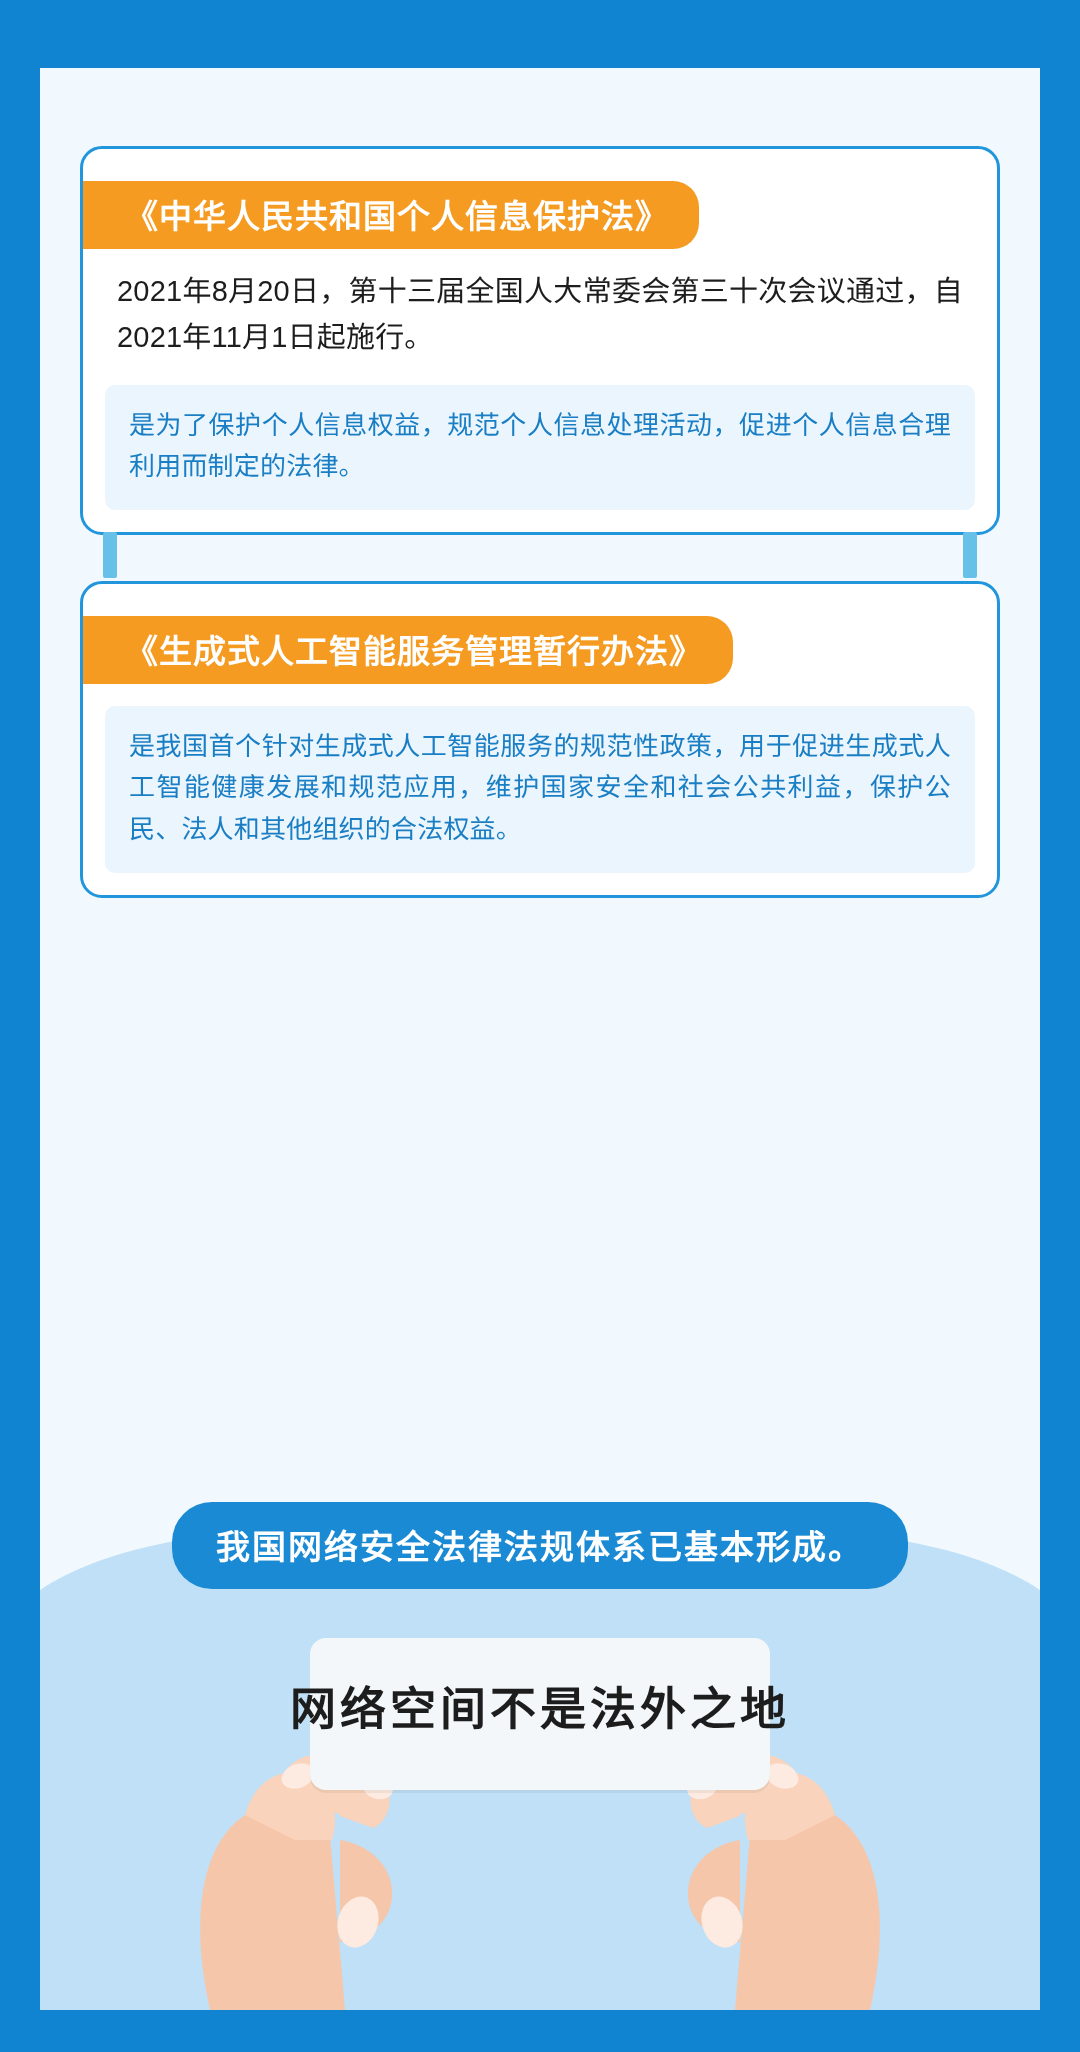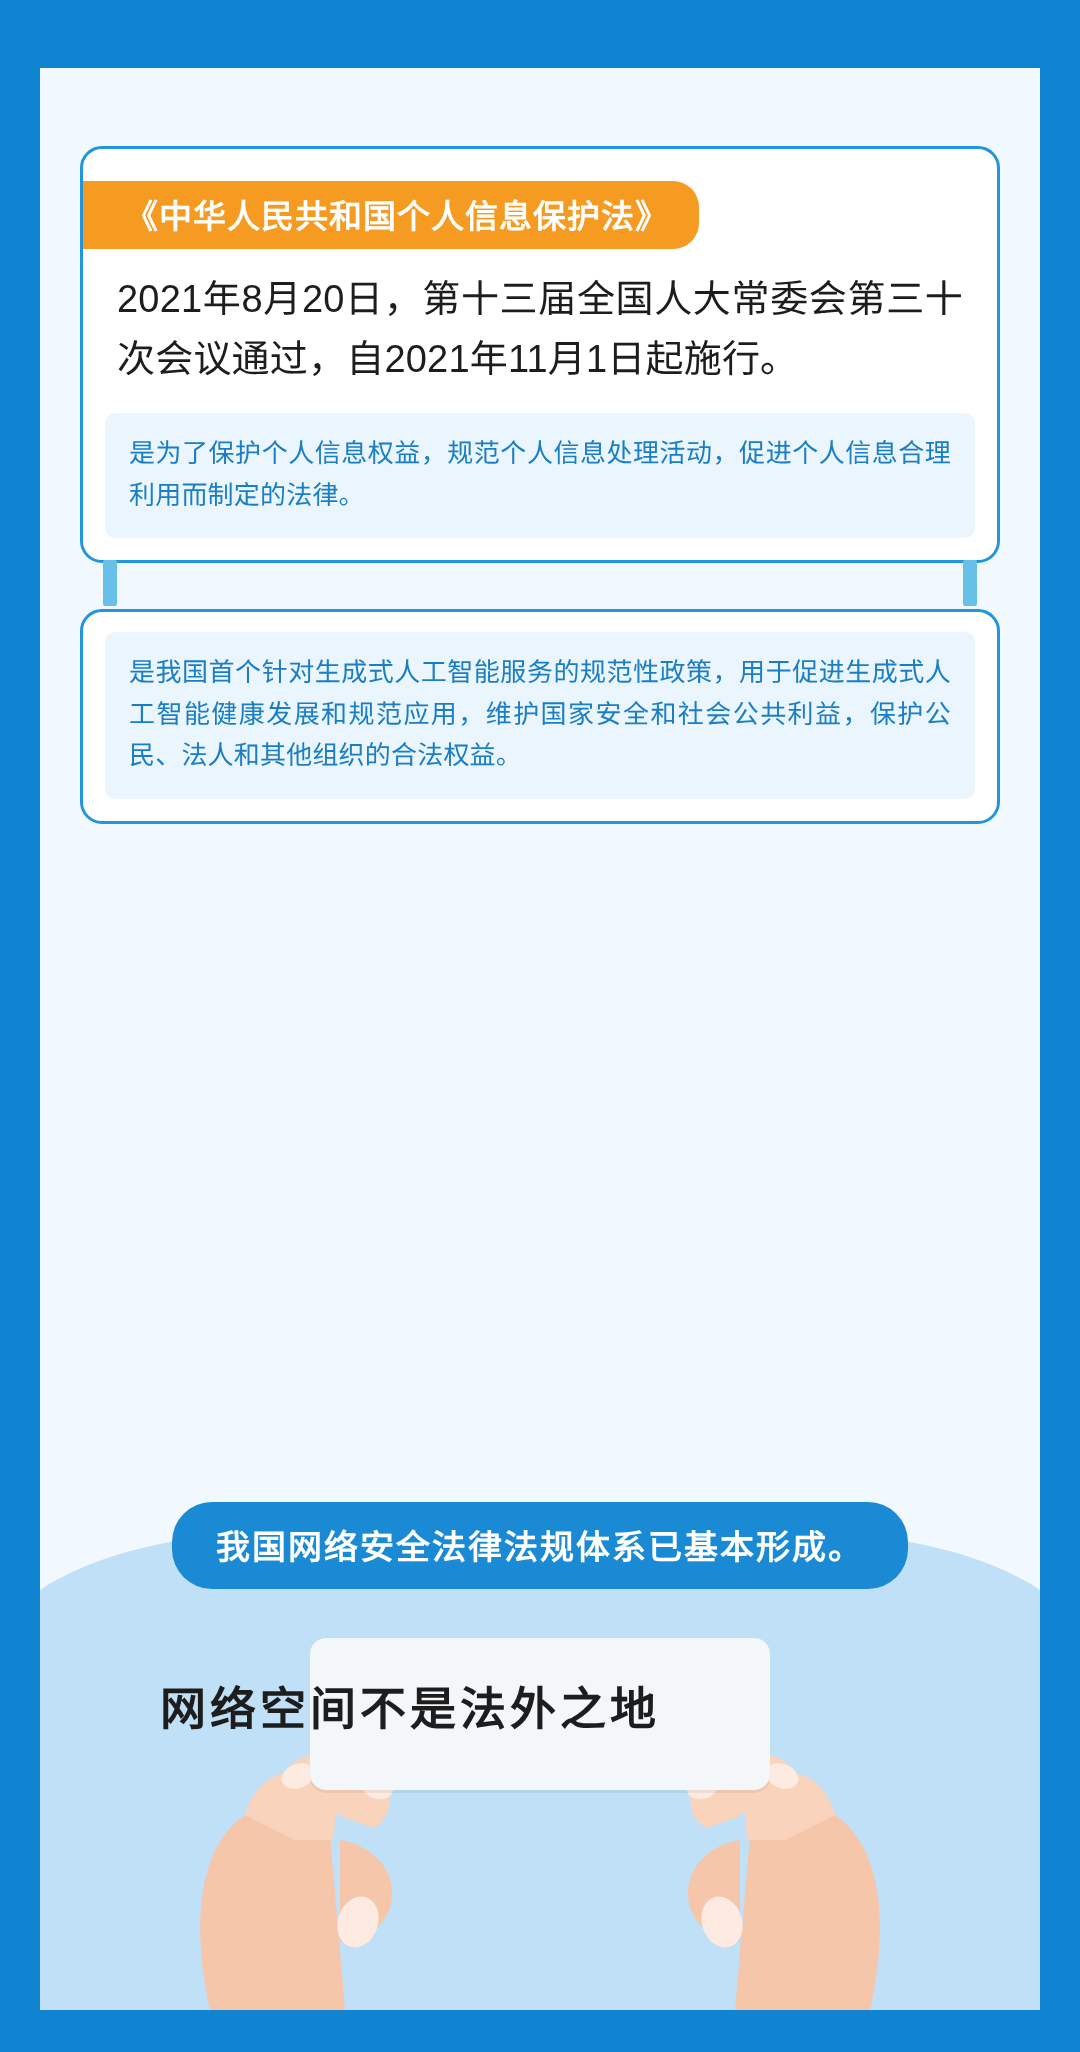--- a/index.html
+++ b/index.html
@@ -66,21 +66,21 @@
     content: "";
     position: absolute;
     left: -22px;
     top: 0;
     bottom: 0;
     width: 22px;
     background: #f59b21;
   }
 
   .card-body {
-    font-size: 38px;
+    font-size: 29px;
     line-height: 1.58;
     color: #1d1d1d;
     padding: 18px 34px 4px 34px;
     letter-spacing: 0.2px;
     text-align: justify;
   }
 
   .card-note {
     margin: 20px 22px 0 22px;
     background: #eaf5fd;
@@ -159,20 +159,21 @@
     z-index: 5;
     box-shadow: 0 3px 0 rgba(0,0,0,0.05);
   }
 
   .device-text {
     position: absolute;
     left: 50%;
     transform: translateX(-50%);
     top: 182px;
     width: 760px;
+    text-align: center;
     font-size: 46px;
     font-weight: bold;
     color: #1d1d1d;
     letter-spacing: 4px;
     z-index: 6;
     white-space: nowrap;
   }
 </style>
 </head>
 <body>
@@ -185,20 +186,21 @@
       <div class="card" style="margin-bottom:46px;">
         <div class="card-title">《中华人民共和国个人信息保护法》</div>
         <div class="card-body">2021年8月20日，第十三届全国人大常委会第三十次会议通过，自2021年11月1日起施行。</div>
         <div class="card-note">是为了保护个人信息权益，规范个人信息处理活动，促进个人信息合理利用而制定的法律。</div>
         <div class="stub" style="left:20px;bottom:-46px;"></div>
         <div class="stub" style="right:20px;bottom:-46px;"></div>
       </div>
 
 
       <div class="card" style="margin-bottom:0;">
+        <div class="card-title">《生成式人工智能服务管理暂行办法》</div>
         <div class="card-note">是我国首个针对生成式人工智能服务的规范性政策，用于促进生成式人工智能健康发展和规范应用，维护国家安全和社会公共利益，保护公民、法人和其他组织的合法权益。</div>
       </div>
 
     </div>
 
     <div class="bottom">
       <div class="bottom-bg"></div>
 
       <svg class="hands" viewBox="0 0 1000 420" preserveAspectRatio="none">
 

